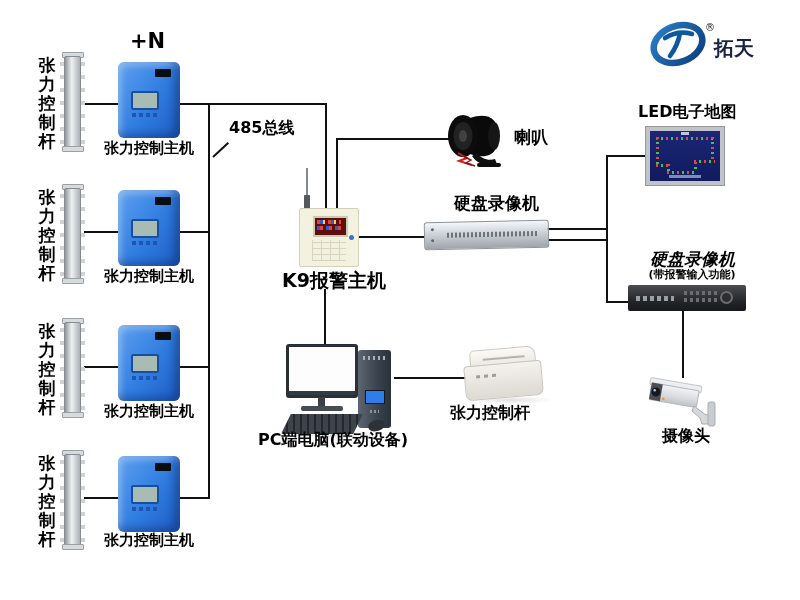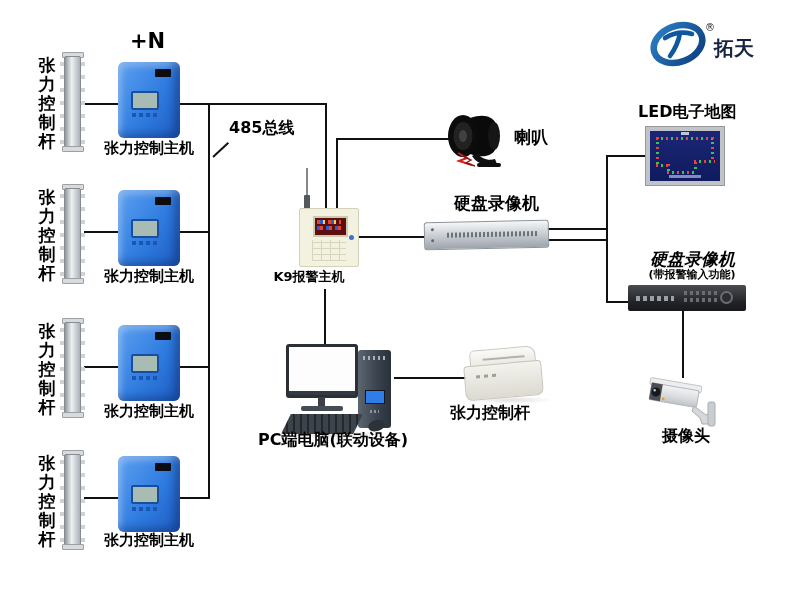--- a/index.html
+++ b/index.html
@@ -200,21 +200,21 @@
   <div class="ant"></div>
   <div class="ant-base"></div>
   <div class="k9">
     <div class="k9-disp">
       <div class="k9-dots"></div>
         <div class="k9-dots r2"></div>
     </div>
     <div class="k9-pad"></div>
     <div class="k9-led"></div>
   </div>
-  <div class="lbl" style="left:264px;top:268px;width:90px;text-align:center;font-size:13px;">K9报警主机</div>
+  <div class="lbl" style="left:282px;top:268px;width:90px;text-align:center;font-size:19px;">K9报警主机</div>
 
   <svg class="abs" style="left:446px;top:108px;" width="66" height="62" viewBox="0 0 66 62">
     <path d="M24 10 C38 5 46 9 49 14 L49 42 C46 47 38 51 24 46 Z" fill="#0a0a0a"></path>
     <ellipse cx="48" cy="28" rx="6" ry="14" fill="#161616"></ellipse>
     <ellipse cx="17" cy="28" rx="15" ry="21" fill="#0c0c0c"></ellipse>
     <ellipse cx="17" cy="28" rx="9.5" ry="14" fill="#222222"></ellipse>
     <ellipse cx="17" cy="28" rx="4" ry="6" fill="#414141"></ellipse>
     <path d="M31 45 C35 51 43 53 49 51 L51 56 C41 59 31 56 26 48 Z" fill="#101010"></path>
     <rect x="31" y="55" width="24" height="4" rx="2" fill="#0e0e0e"></rect>
     <path d="M12 45 l9 5 l-8 3 l13 4" stroke="#d21f1f" fill="none" stroke-width="2"></path>

